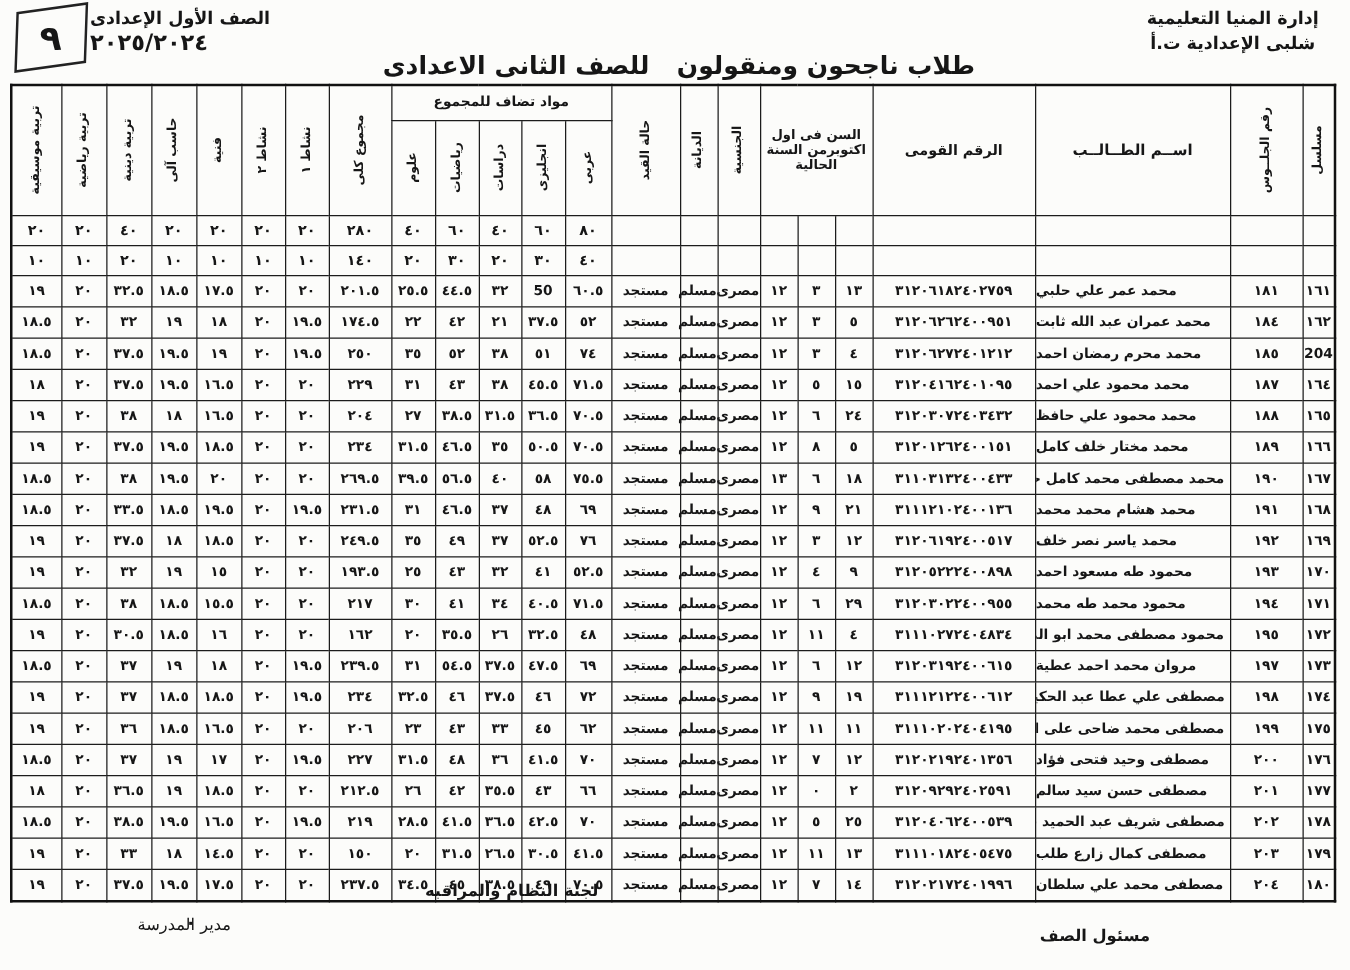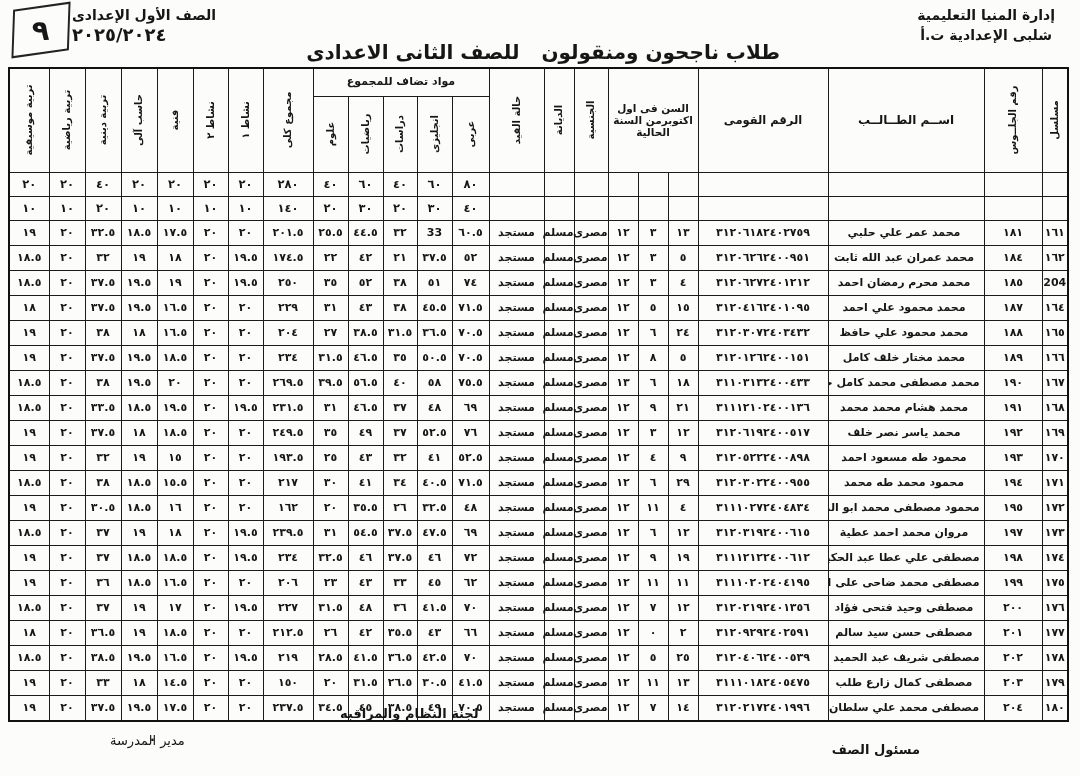--- a/index.html
+++ b/index.html
@@ -34,21 +34,21 @@
   .sheet thead th{font-size:10.5px;line-height:12px;}
   .sheet thead tr.h1{height:28px;}
   .sheet thead tr.h2{height:76px;}
   th.vth{position:relative;}
   th.vth .v{position:absolute;left:50%;top:50%;
     transform:translate(-50%,-50%) rotate(-90deg);
     white-space:nowrap;font-size:10px;}
   .age-head{font-size:10px;line-height:12px;padding:0 2px;}
   tr.marks td{height:23px;font-size:11.5px;}
   tr.data-row td{height:24px;font-size:11px;}
-  td.name{text-align:center;padding-right:4px;font-size:10.5px;
+  td.name{text-align:left;padding-right:4px;font-size:10.5px;
     white-space:nowrap;overflow:hidden;}
   td.nid{font-size:11px;white-space:nowrap;overflow:hidden;}
   td.txt{font-size:10.5px;}
   
   .f-supervisor{position:absolute;top:722px;right:160px;font-size:13px;font-weight:bold;margin-top:20px;}
   .f-committee{position:absolute;top:706px;left:340px;font-size:13px;font-weight:bold;}
   .f-principal{position:absolute;top:708px;left:110px;font-size:13px;font-weight:normal;margin-top:25px;}
   .f-dot{position:absolute;top:732px;left:150px;font-size:13px;font-weight:bold;}
 </style>
 </head>
@@ -220,21 +220,21 @@
     <td class="num">١٨١</td>
     <td class="name">محمد عمر علي حلبي</td>
     <td class="nid">٣١٢٠٦١٨٢٤٠٢٧٥٩</td>
     <td class="num">١٣</td>
     <td class="num">٣</td>
     <td class="num">١٢</td>
     <td class="txt">مصرى</td>
     <td class="txt">مسلم</td>
     <td class="txt">مستجد</td>
     <td class="num">٦٠.٥</td>
-    <td class="num">33</td>
+    <td class="num">50</td>
     <td class="num">٣٢</td>
     <td class="num">٤٤.٥</td>
     <td class="num">٢٥.٥</td>
     <td class="num">٢٠١.٥</td>
     <td class="num">٢٠</td>
     <td class="num">٢٠</td>
     <td class="num">١٧.٥</td>
     <td class="num">١٨.٥</td>
     <td class="num">٣٢.٥</td>
     <td class="num">٢٠</td>

